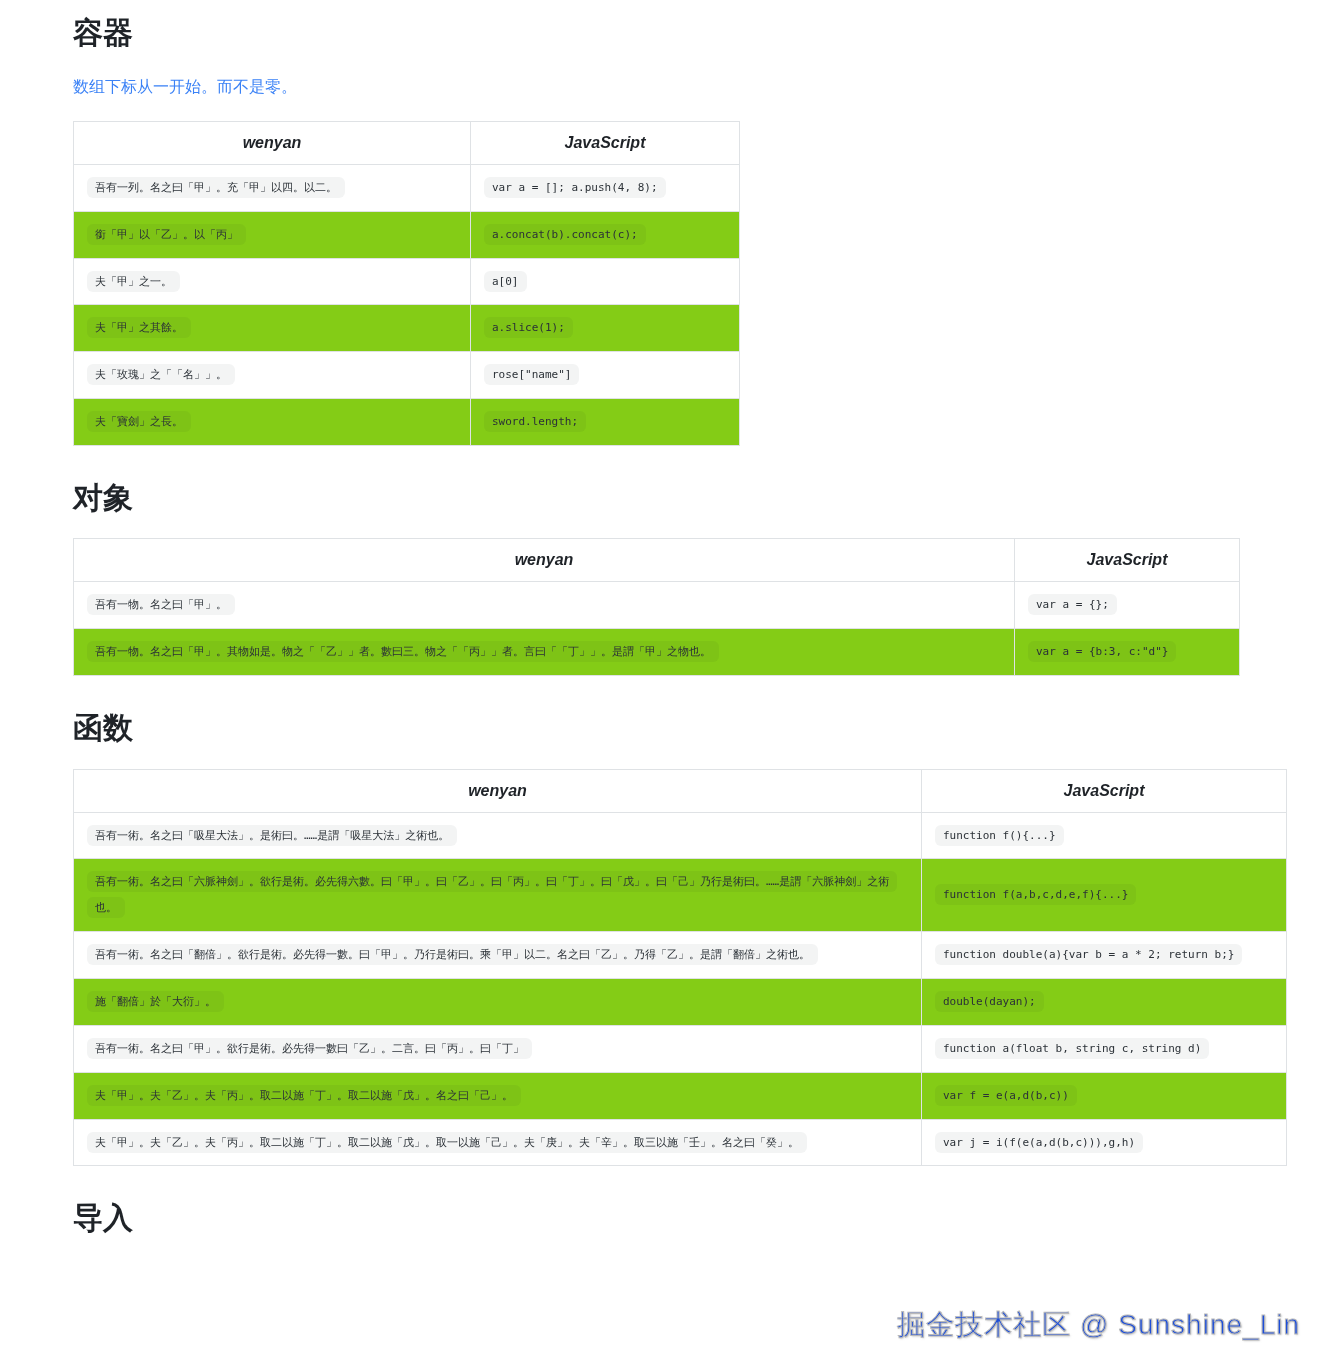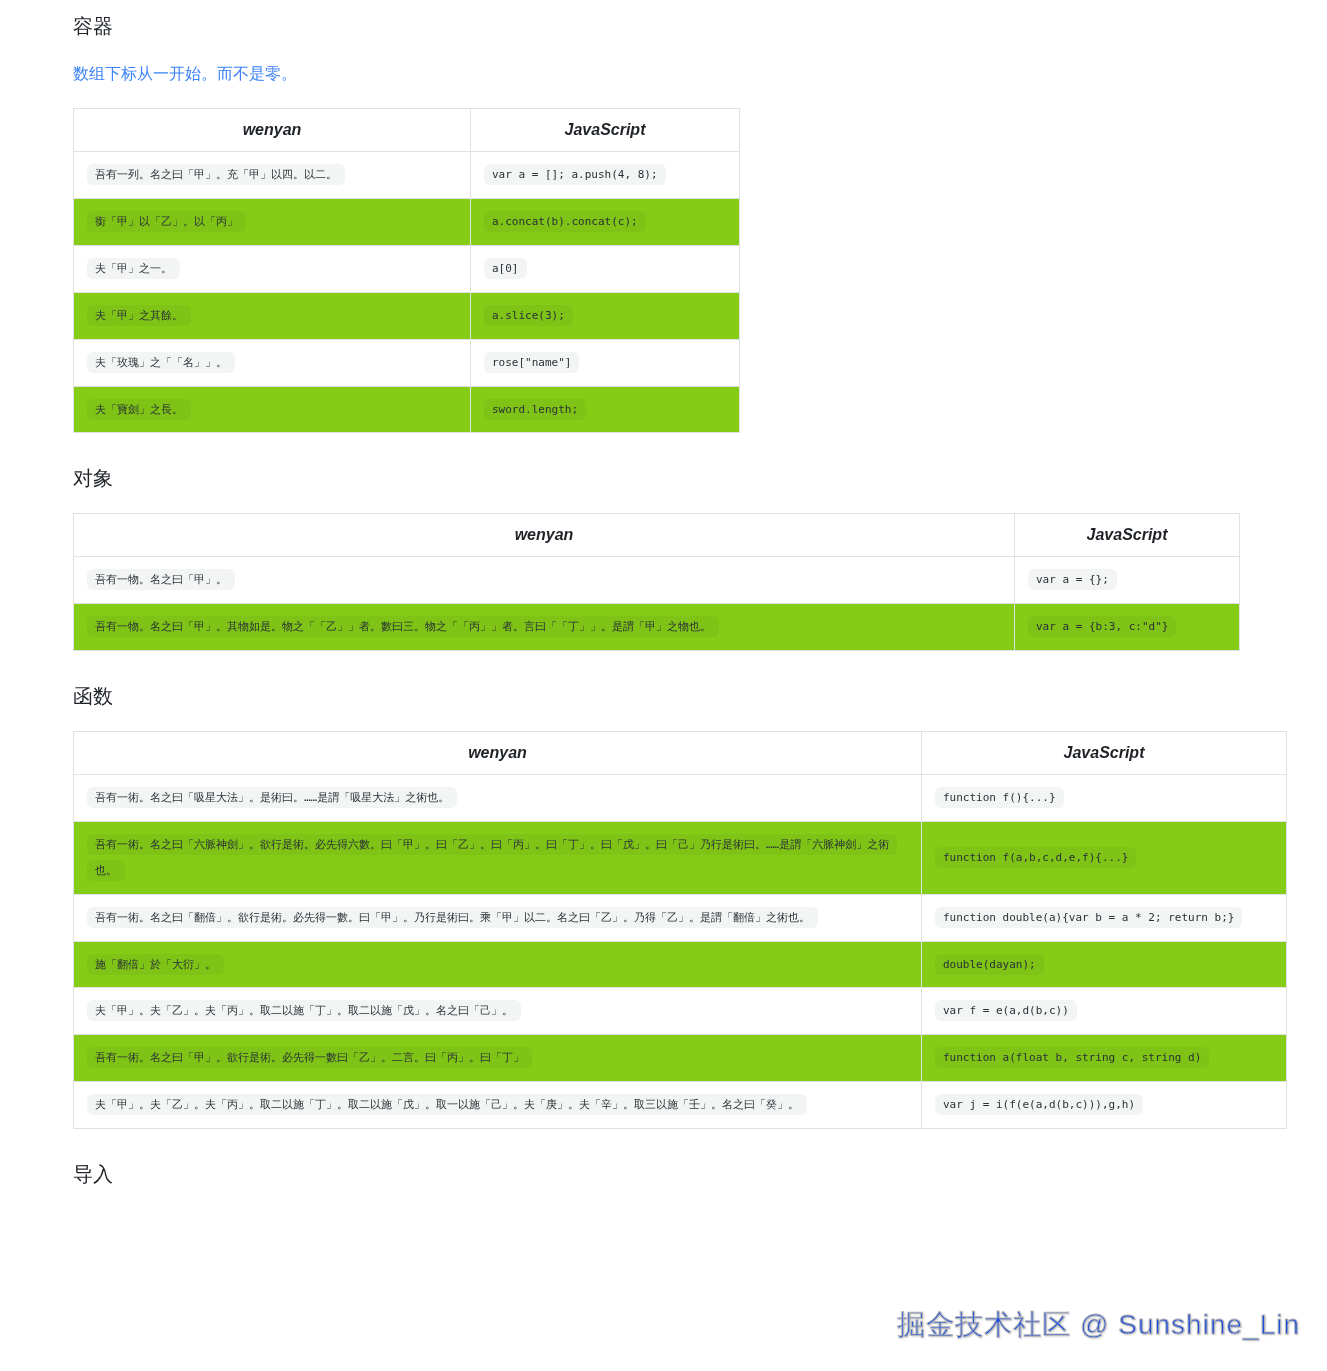--- a/index.html
+++ b/index.html
@@ -10,22 +10,22 @@
     background: #ffffff;
     color: #24292e;
     font-family: "Liberation Sans", "DejaVu Sans", sans-serif;
     position: relative;
     overflow: hidden;
   }
   .content {
     padding: 14px 40px 0 73px;
   }
   h2.section-title {
-    font-size: 20px;
-    font-weight: 400;
+    font-size: 30px;
+    font-weight: 700;
     color: #1f2328;
     margin: 0 0 0 0;
     line-height: 1.25;
   }
   .sec { margin-bottom: 33px; }
   .sec .title-gap { height: 22px; }
   p.note {
     font-size: 16px;
     margin: 24px 0 23px 0;
     color: #3b82f6;
@@ -109,21 +109,21 @@
         <tr>
           <td><code class="chip">銜「甲」以「乙」。以「丙」</code></td>
           <td><code class="chip">a.concat(b).concat(c);</code></td>
         </tr>
         <tr>
           <td><code class="chip">夫「甲」之一。</code></td>
           <td><code class="chip">a[0]</code></td>
         </tr>
         <tr>
           <td><code class="chip">夫「甲」之其餘。</code></td>
-          <td><code class="chip">a.slice(3);</code></td>
+          <td><code class="chip">a.slice(1);</code></td>
         </tr>
         <tr>
           <td><code class="chip">夫「玫瑰」之「「名」」。</code></td>
           <td><code class="chip">rose["name"]</code></td>
         </tr>
         <tr>
           <td><code class="chip">夫「寶劍」之長。</code></td>
           <td><code class="chip">sword.length;</code></td>
         </tr>
       </tbody>
@@ -182,28 +182,28 @@
         </tr>
         <tr>
           <td><code class="chip">吾有一術。名之曰「翻倍」。欲行是術。必先得一數。曰「甲」。乃行是術曰。乘「甲」以二。名之曰「乙」。乃得「乙」。是謂「翻倍」之術也。</code></td>
           <td><code class="chip">function double(a){var b = a * 2; return b;}</code></td>
         </tr>
         <tr>
           <td><code class="chip">施「翻倍」於「大衍」。</code></td>
           <td><code class="chip">double(dayan);</code></td>
         </tr>
         <tr>
+          <td><code class="chip">吾有一術。名之曰「甲」。欲行是術。必先得一數曰「乙」。二言。曰「丙」。曰「丁」</code></td>
+          <td><code class="chip">function a(float b, string c, string d)</code></td>
+        </tr>
+        <tr>
           <td><code class="chip">夫「甲」。夫「乙」。夫「丙」。取二以施「丁」。取二以施「戊」。名之曰「己」。</code></td>
           <td><code class="chip">var f = e(a,d(b,c))</code></td>
         </tr>
         <tr>
-          <td><code class="chip">吾有一術。名之曰「甲」。欲行是術。必先得一數曰「乙」。二言。曰「丙」。曰「丁」</code></td>
-          <td><code class="chip">function a(float b, string c, string d)</code></td>
-        </tr>
-        <tr>
           <td><code class="chip">夫「甲」。夫「乙」。夫「丙」。取二以施「丁」。取二以施「戊」。取一以施「己」。夫「庚」。夫「辛」。取三以施「壬」。名之曰「癸」。</code></td>
           <td><code class="chip">var j = i(f(e(a,d(b,c))),g,h)</code></td>
         </tr>
       </tbody>
     </table>
   </section>
 
   <section class="sec">
     <h2 class="section-title">导入</h2>
     <div class="title-gap"></div>

